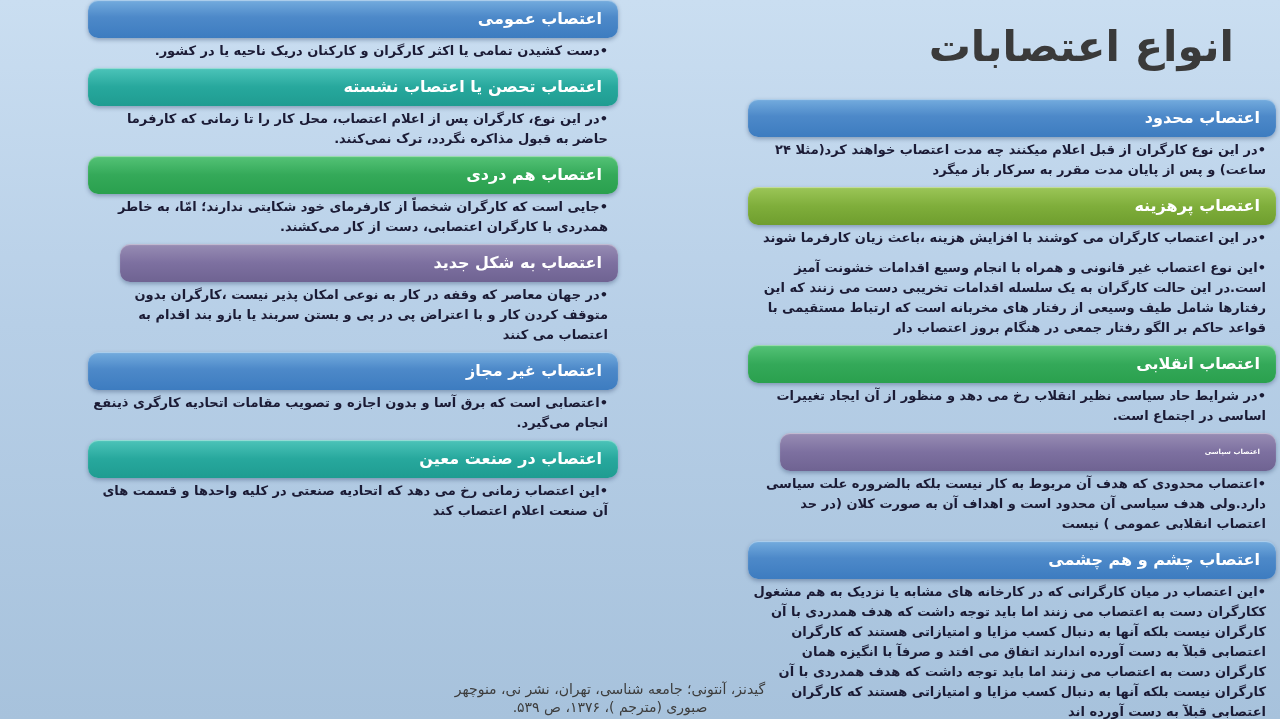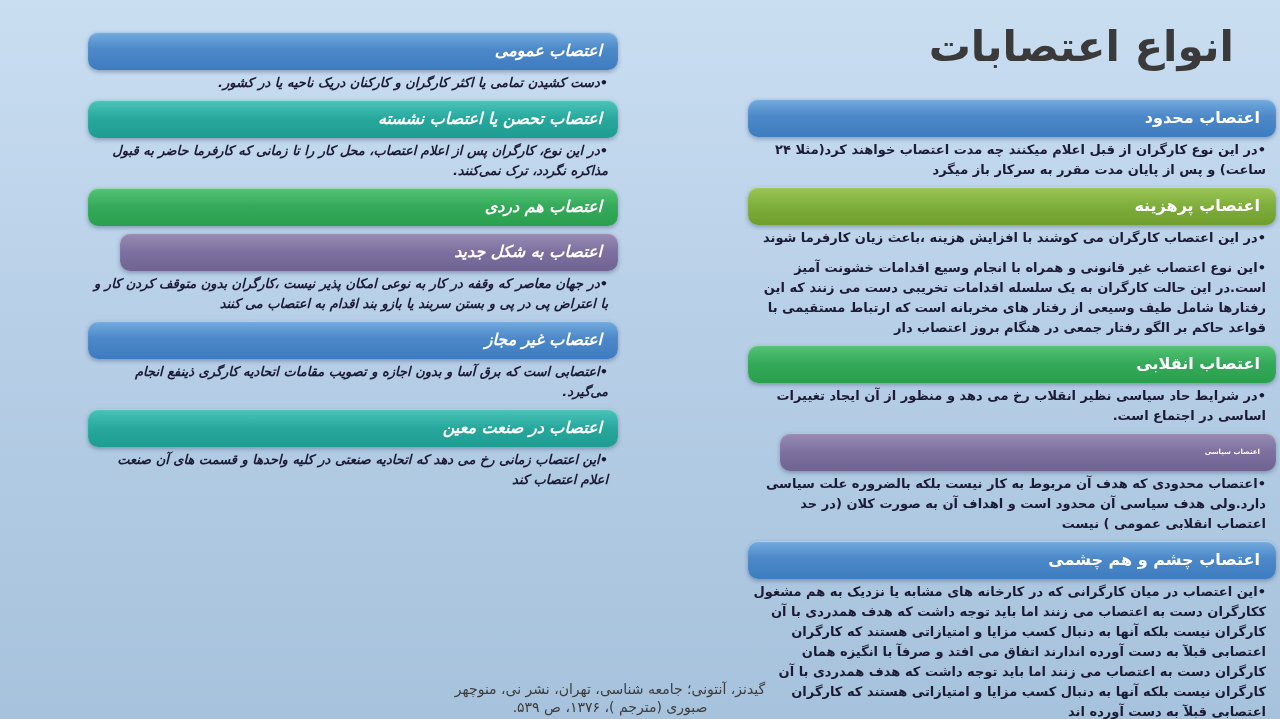--- a/index.html
+++ b/index.html
@@ -11,21 +11,21 @@
     position:relative;width:1280px;height:719px;
     background:linear-gradient(180deg,#cadef1 0%,#b7cfe7 45%,#a7c2dc 100%);
     direction:rtl;
   }
   .title{
     position:absolute;top:22px;right:46px;margin:0;
     font-size:42px;font-weight:bold;color:#3a3a3a;
     letter-spacing:0px;
   }
   .col{position:absolute;display:flex;flex-direction:column;}
-  .col-left{right:662px;top:32px;width:530px;font-style:italic;}   
+  .col-left{right:662px;top:0;width:530px;}   
   .col-right{right:4px;top:99px;width:528px;}    
   .item{margin-bottom:7px;}
   .pill{
     height:38px;line-height:38px;border-radius:10px;
     padding:0 16px 0 10px;
     color:#fff;font-weight:bold;font-size:16px;
     box-shadow:0 2px 4px rgba(25,45,85,.35), inset 0 1px 1px rgba(255,255,255,.45);
     white-space:nowrap;overflow:hidden;
   }
   .pill-blue   {background:linear-gradient(180deg,#74acde 0%,#4d89c9 45%,#3d7cc0 100%);}
@@ -55,20 +55,21 @@
     <div class="item">
       <div class="pill pill-blue">اعتصاب عمومی</div>
       <div class="body">•دست کشیدن تمامی یا اکثر کارگران و کارکنان دریک ناحیه یا در کشور.</div>
     </div>
     <div class="item">
       <div class="pill pill-teal">اعتصاب تحصن یا اعتصاب نشسته</div>
       <div class="body">•در این نوع، کارگران پس از اعلام اعتصاب، محل کار را تا زمانی که کارفرما حاضر به قبول مذاکره نگردد، ترک نمی‌کنند.</div>
     </div>
     <div class="item">
       <div class="pill pill-emerald">اعتصاب هم دردی</div>
+      <div class="body">•جایی است که کارگران شخصاً از کارفرمای خود شکایتی ندارند؛ امّا، به خاطر همدردی با کارگران اعتصابی، دست از کار می‌کشند.</div>
     </div>
     <div class="item">
       <div class="pill pill-purple">اعتصاب به شکل جدید</div>
       <div class="body">•در جهان معاصر که وقفه در کار به نوعی امکان پذیر نیست ،کارگران بدون متوقف کردن کار و با اعتراض پی در پی و بستن سربند یا بازو بند اقدام به  اعتصاب می کنند</div>
     </div>
     <div class="item">
       <div class="pill pill-blue">اعتصاب غیر مجاز</div>
       <div class="body">•اعتصابی است که برق آسا و بدون اجازه و تصویب مقامات اتحادیه کارگری ذینفع انجام می‌گیرد.</div>
     </div>
     <div class="item">

